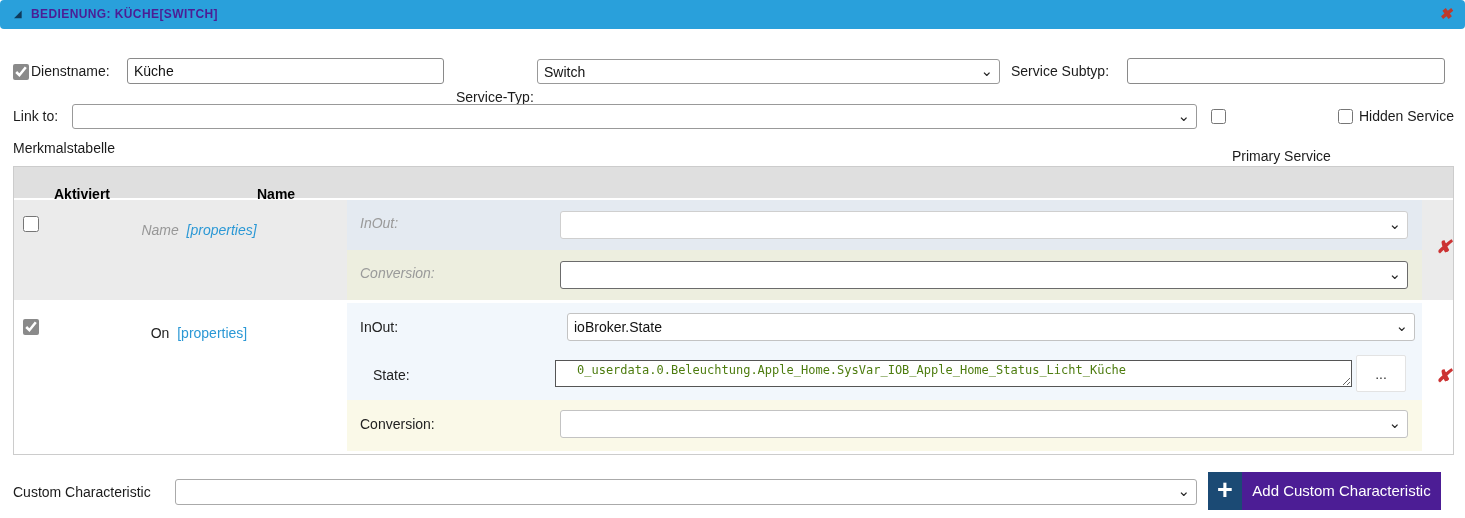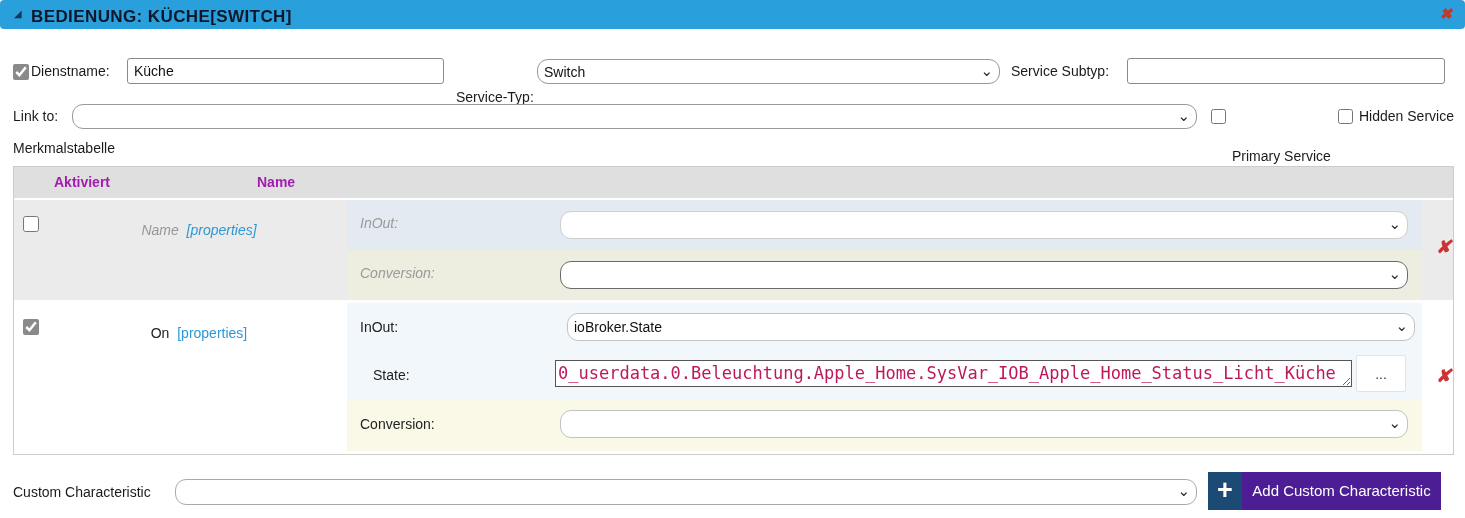--- a/index.html
+++ b/index.html
@@ -4,62 +4,62 @@
 <style>
   html,body{margin:0;padding:0;background:#fff;}
   .canvas{
     position:relative;width:1465px;height:518px;background:#fff;
     font-family:"Liberation Sans",sans-serif;font-size:14px;color:#222;
     overflow:hidden;
   }
   
   .hdr{position:absolute;left:0;top:4;width:1465px;height:29px;background:#29A0DB;border-radius:4px;}
   .hdr-tri{position:absolute;left:14px;top:9px;font-size:10px;color:#0F3A5B;line-height:10px;}
-  .hdr-title{position:absolute;left:31px;top:7px;font-size:17px;font-weight:bold;color:#0f172a;letter-spacing:.4px;}
+  .hdr-title{position:absolute;left:31px;top:7px;font-size:12px;font-weight:bold;color:#4c1d95;letter-spacing:.4px;}
   .hdr-close{position:absolute;right:13px;top:5px;font-size:15px;font-weight:bold;color:#C0392B;cursor:pointer;font-style:italic;}
   
   .lbl{position:absolute;white-space:nowrap;color:#1b1b1b;}
   .tinput{
     position:absolute;border:1px solid #8a8a8a;border-radius:3px;background:#fff;
     font-family:"Liberation Sans",sans-serif;font-size:14px;color:#111;padding:0 6px;box-sizing:border-box;
   }
   .selw{position:absolute;}
   .selw select{
-    width:100%;height:100%;border:1px solid #999;border-radius:11px;background:#fff;
+    width:100%;height:100%;border:1px solid #999;border-radius:3px;background:#fff;
     -webkit-appearance:none;appearance:none;font-family:"Liberation Sans",sans-serif;
     font-size:14px;color:#111;padding:0 22px 0 6px;box-sizing:border-box;
   }
   .selw .chev{
     position:absolute;right:7px;top:50%;transform:translateY(-62%);
     font-size:15px;color:#222;pointer-events:none;line-height:1;
   }
   .cb{position:absolute;width:16px;height:16px;margin:0;accent-color:#8a8a8a;}
   
   .tbl{position:absolute;left:13px;top:166px;width:1441px;height:289px;border:1px solid #ccc;background:#fff;box-sizing:border-box;}
   .thead{position:absolute;left:0;top:0;width:100%;height:31px;background:#dfdfdf;}
-  .th{position:absolute;top:0;line-height:31px;font-weight:bold;color:#a21caf;}
+  .th{position:absolute;top:12px;line-height:31px;font-weight:bold;color:#000000;}
   .trow{position:absolute;left:0;width:1439px;}
   .row1{top:33px;height:100px;background:#ebebeb;}
   .row2{top:136px;height:151px;background:#ffffff;}
   .cell{position:absolute;left:333px;width:1075px;}
   .c-blue1{background:#E4EAF1;}
   .c-yel1{background:#EDEEDF;}
   .c-blue2{background:#F2F7FC;}
   .c-yel2{background:#FAF9E8;}
   .name-wrap{position:absolute;left:100px;width:170px;top:22px;text-align:center;white-space:nowrap;}
   .muted{color:#979797;font-style:italic;}
   .proplink{color:#2B98D5;cursor:pointer;}
   .row1 .proplink{font-style:italic;}
   .flabel{position:absolute;white-space:nowrap;}
   .f-muted{color:#9a9a9a;font-style:italic;}
   .del-x{position:absolute;left:1422px;font-size:18px;font-weight:bold;color:#CC3333;font-style:italic;cursor:pointer;line-height:1;}
   .statearea{
     position:absolute;border:1px solid #555;background:#fff;resize:both;overflow:hidden;
-    font-family:"DejaVu Sans Mono","Liberation Mono",monospace;font-size:17px;color:#be185d;
-    padding:2px 2px;box-sizing:border-box;white-space:nowrap;
+    font-family:"DejaVu Sans Mono","Liberation Mono",monospace;font-size:12px;color:#4d7c0f;
+    padding:2px 21px;box-sizing:border-box;white-space:nowrap;
   }
   .dots-btn{
     position:absolute;background:#fff;border:1px solid #e3e3e3;border-radius:2px;color:#333;
     font-size:14px;text-align:center;cursor:pointer;font-family:"Liberation Sans",sans-serif;
   }
   
   .plus-btn{
     position:absolute;left:1208px;top:472px;width:34px;height:38px;background:#1B4A74;color:#fff;
     text-align:center;line-height:36px;font-size:27px;font-weight:bold;cursor:pointer;
   }

